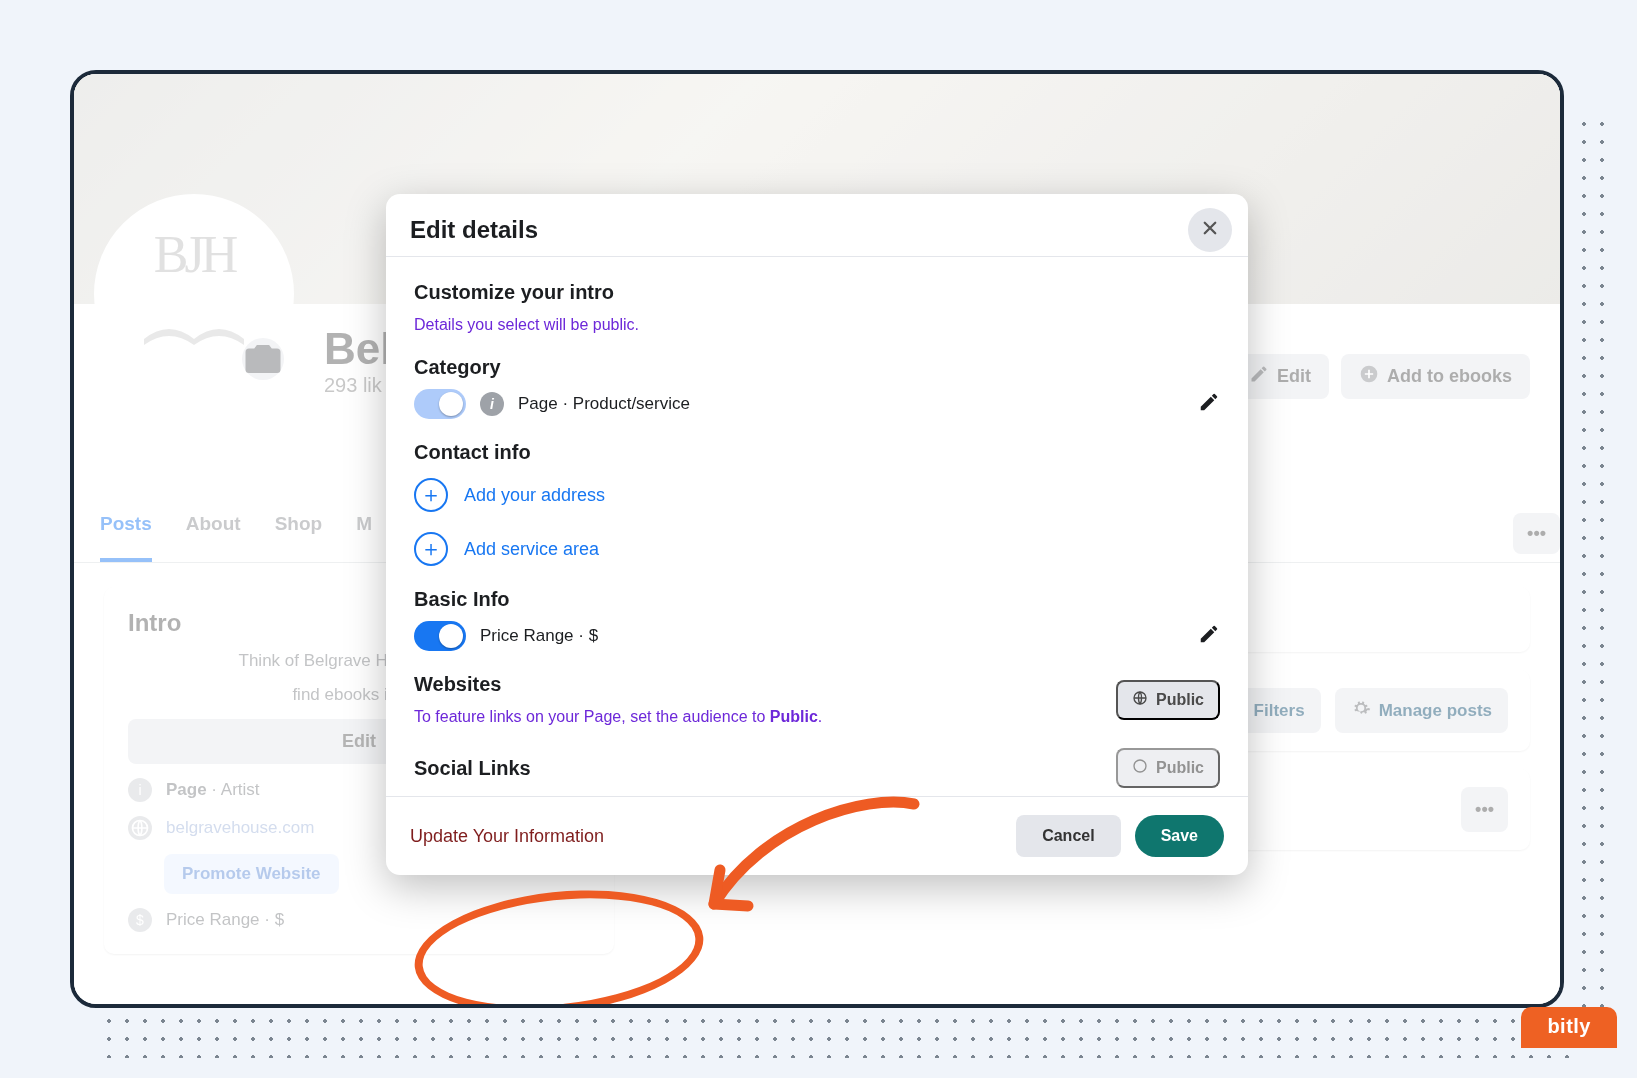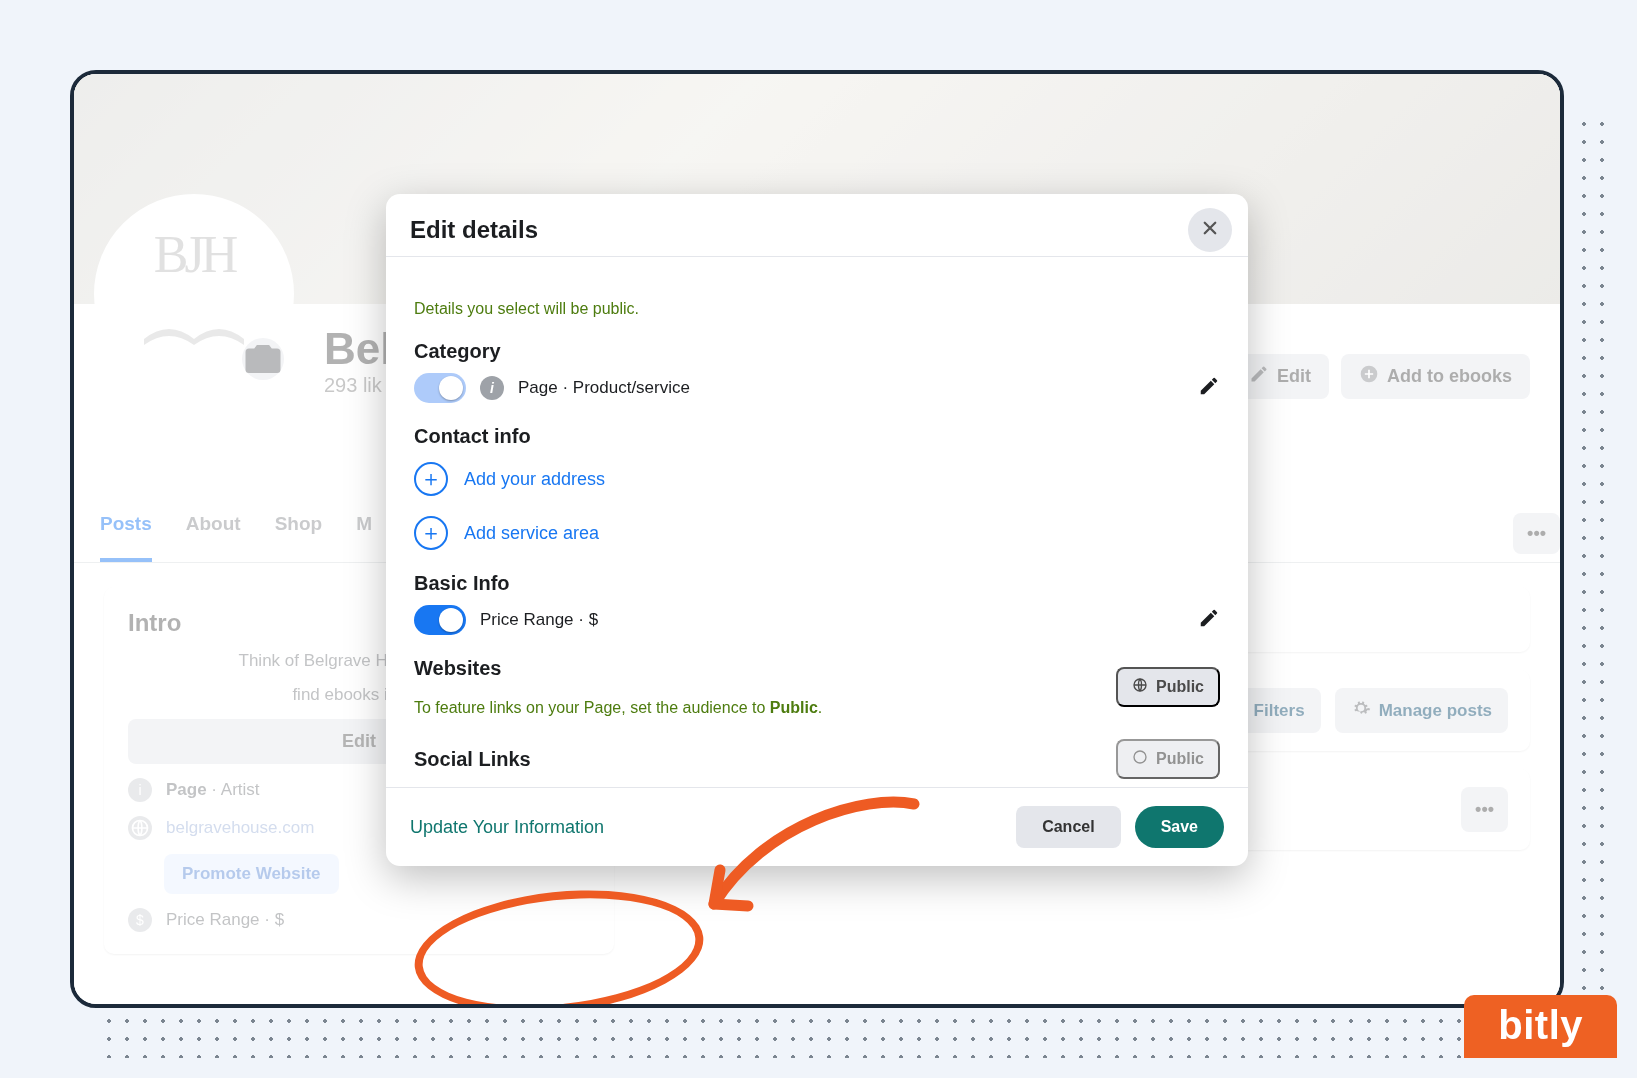--- a/index.html
+++ b/index.html
@@ -167,21 +167,21 @@
     background:#e4e6eb; border:none;
     display:flex;align-items:center;justify-content:center;
     font-size:22px; color:#555; cursor:pointer;
   }
   .modal-body {
     padding: 24px 28px 8px;
     display:flex; flex-direction:column; gap:22px;
     max-height: 640px; overflow:hidden;
   }
   .sec-title { font-size:20px; font-weight:800; }
-  .sec-sub { color:#4d7c0f; font-size:16px; margin-top:19px; }
+  .sec-sub { color:#6d28d9; font-size:16px; margin-top:12px; }
 
   .row {
     display:flex; align-items:center; gap:14px;
     font-size:17px;
   }
   .row .grow { flex:1; }
   .row .edit-pencil { color:#333; font-size:20px; }
 
   .toggle {
     width:52px; height:30px; border-radius:30px;
@@ -217,21 +217,21 @@
     display:flex;align-items:center;gap:8px;
   }
 
   .modal-foot {
     border-top:1px solid #e4e6eb;
     padding:18px 24px;
     display:flex; align-items:center;
   }
   .modal-foot .spacer { flex:1; }
   .link-btn {
-    background:none; border:none; color:#0f766e;
+    background:none; border:none; color:#7f1d1d;
     font-size:18px; font-weight:500; cursor:pointer;
   }
   .btn {
     border:none; border-radius:8px; padding:12px 26px;
     font-size:16px; font-weight:700; cursor:pointer;
   }
   .btn.cancel { background:#e4e6eb; color:#333; margin-right:14px; }
   .btn.save   { background:#0f766e; color:#fff;border-radius:22px; }
 
   
@@ -242,24 +242,24 @@
     transform: rotate(-6deg);
     z-index:60;
     pointer-events:none;
   }
   .anno-arrow {
     position:absolute; z-index:60; pointer-events:none;
   }
 
   
   .bitly {
-    position:absolute; right:20px; bottom:20px;
+    position:absolute; right:20px; bottom:30px;
     background:#ee6123; color:#fff;
-    font-weight:800; font-size:40px;
-    padding:8px 34px 10px; border-radius:10px 10px 0 0;
+    font-weight:800; font-size:20px;
+    padding:8px 26px 10px; border-radius:10px 10px 0 0;
     font-family: Arial, sans-serif;
     letter-spacing:0.5px;
     z-index:70;
   }
 
   
   .ic { display:inline-flex; width:20px; height:20px; }
 </style>
 </head>
 <body>
@@ -408,20 +408,21 @@
           <svg width="18" height="18" viewBox="0 0 24 24">
               <path stroke="#555" stroke-width="3" stroke-linecap="round" d="M5 5l14 14M19 5L5 19"></path>
             </svg>
         </span>
       </button>
     </div>
 
     <div class="modal-body">
 
       <div>
+        <div class="sec-title">Customize your intro</div>
         <div class="sec-sub">Details you select will be public.</div>
       </div>
 
       <div>
         <div class="sec-title">Category</div>
         <div class="row" style="margin-top:10px;">
           <div class="toggle half">
               <div class="knob"></div>
             </div>
           <div class="info-badge">i</div>

